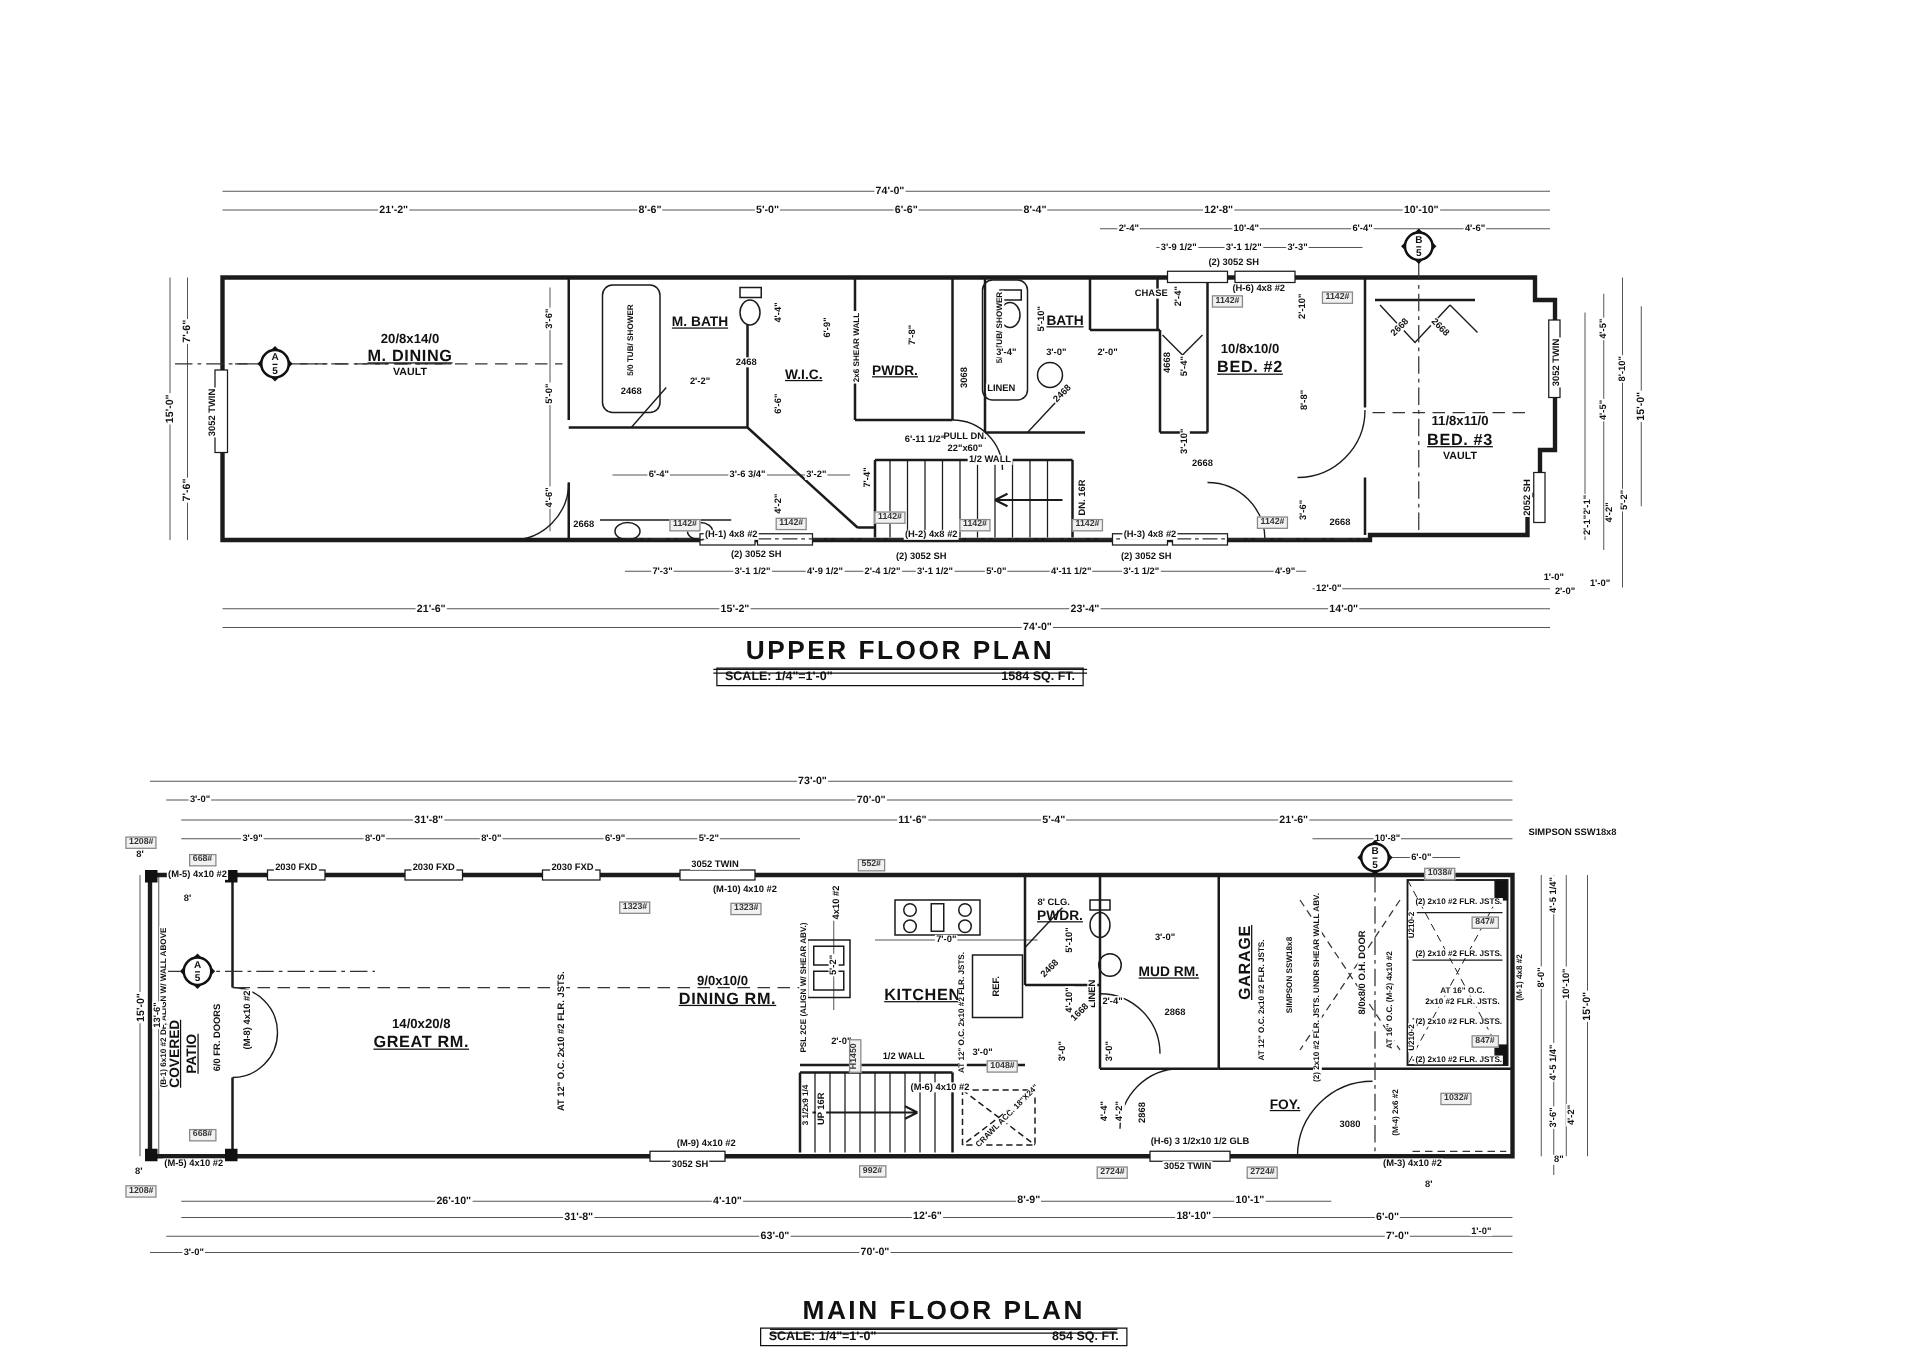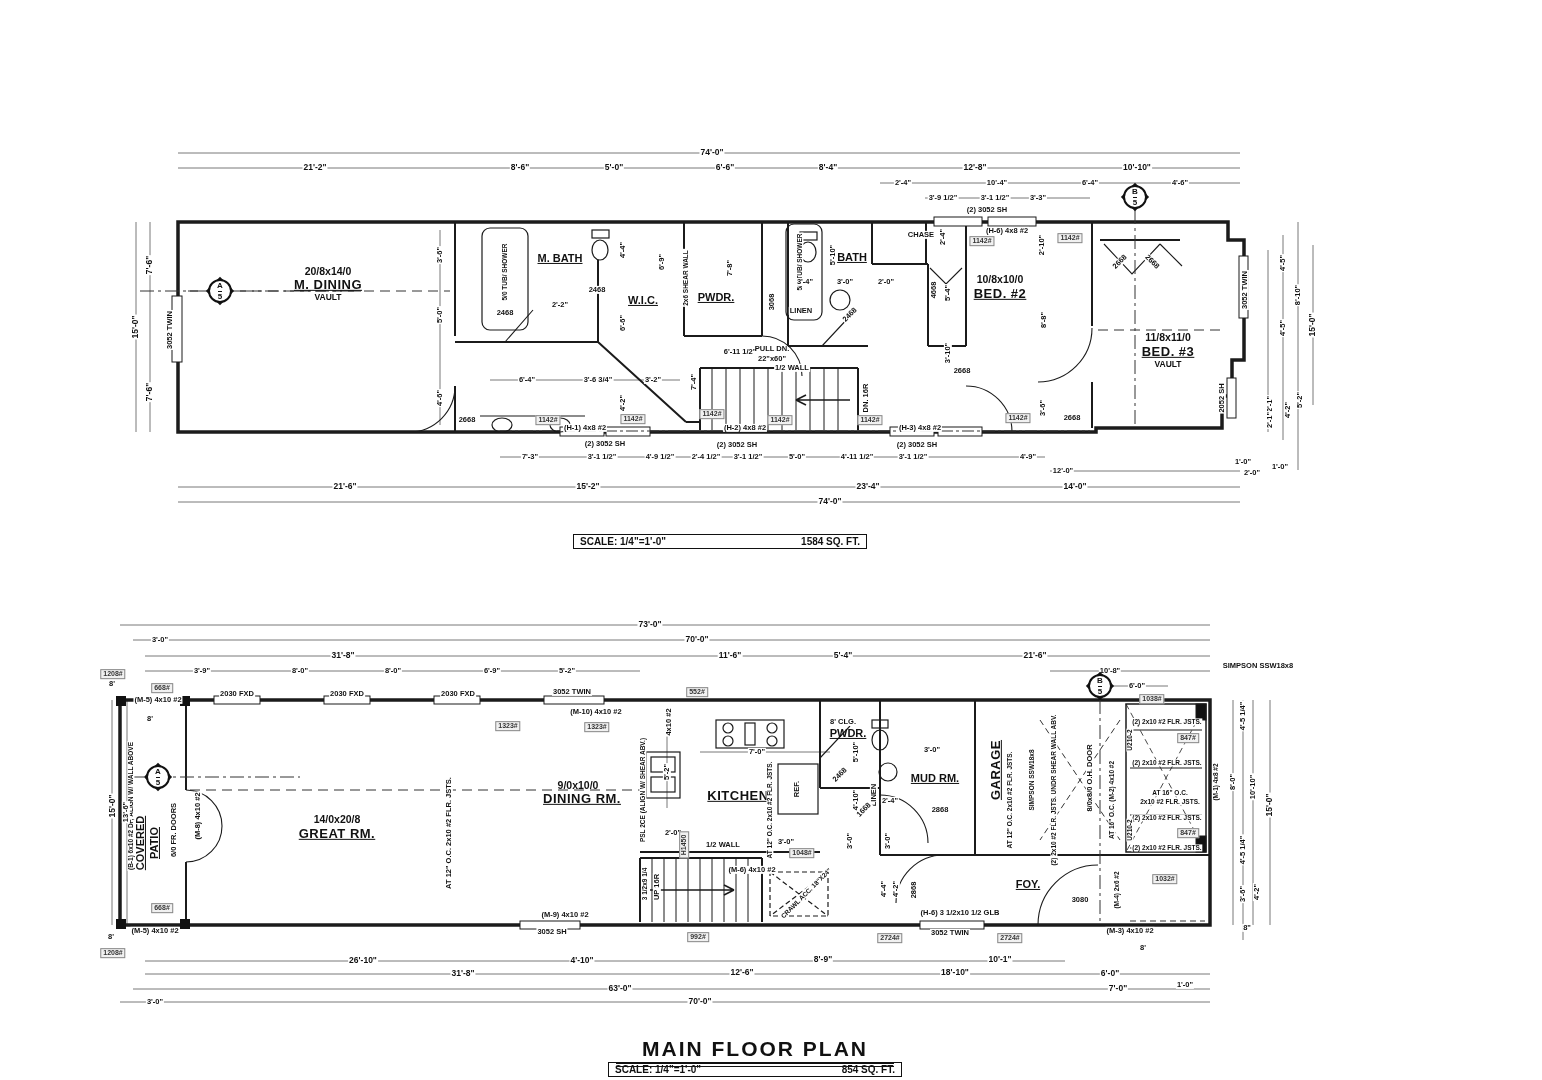--- a/index.html
+++ b/index.html
@@ -327,20 +327,21 @@
       </div>
 </div>
 <div class="mk" style="left:1135px;top:197px">
   <div class="dia"></div>
   <div class="cir">
         <span>B</span>
         <span class="mkn">5</span>
       </div>
 </div>
 
+<div class="title" style="left:720px;top:524px">UPPER FLOOR PLAN</div>
 <div class="scalebox" style="left:720px;top:534px">
   <span>SCALE: 1/4"=1'-0"</span>
   <span>1584 SQ. FT.</span>
 </div>
 
 <span class="lbl" style="left:650px;top:625px">73'-0"</span>
 <span class="lbl sm" style="left:160px;top:640px">3'-0"</span>
 <span class="lbl" style="left:697px;top:640px">70'-0"</span>
 <span class="lbl" style="left:343px;top:656px">31'-8"</span>
 <span class="lbl" style="left:730px;top:656px">11'-6"</span>

